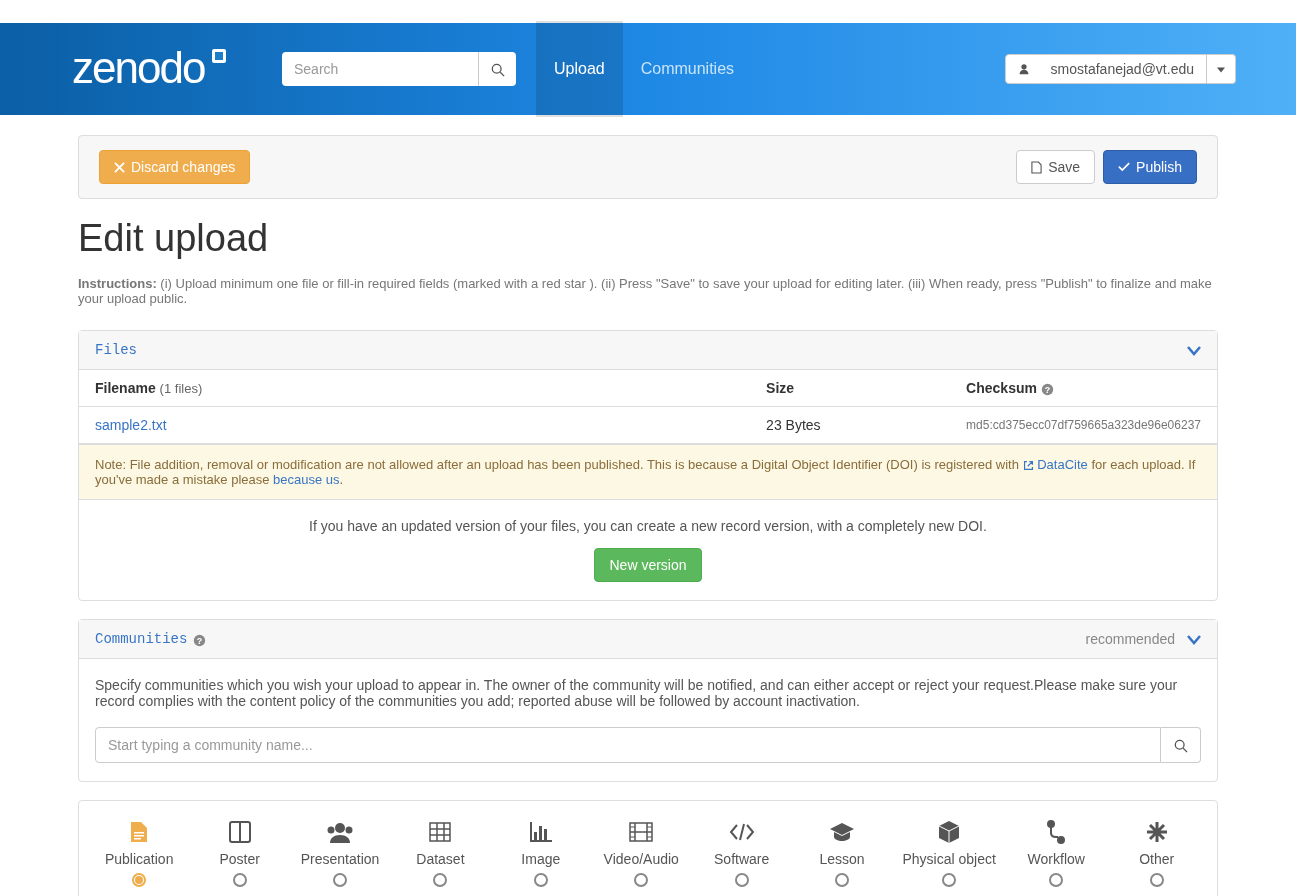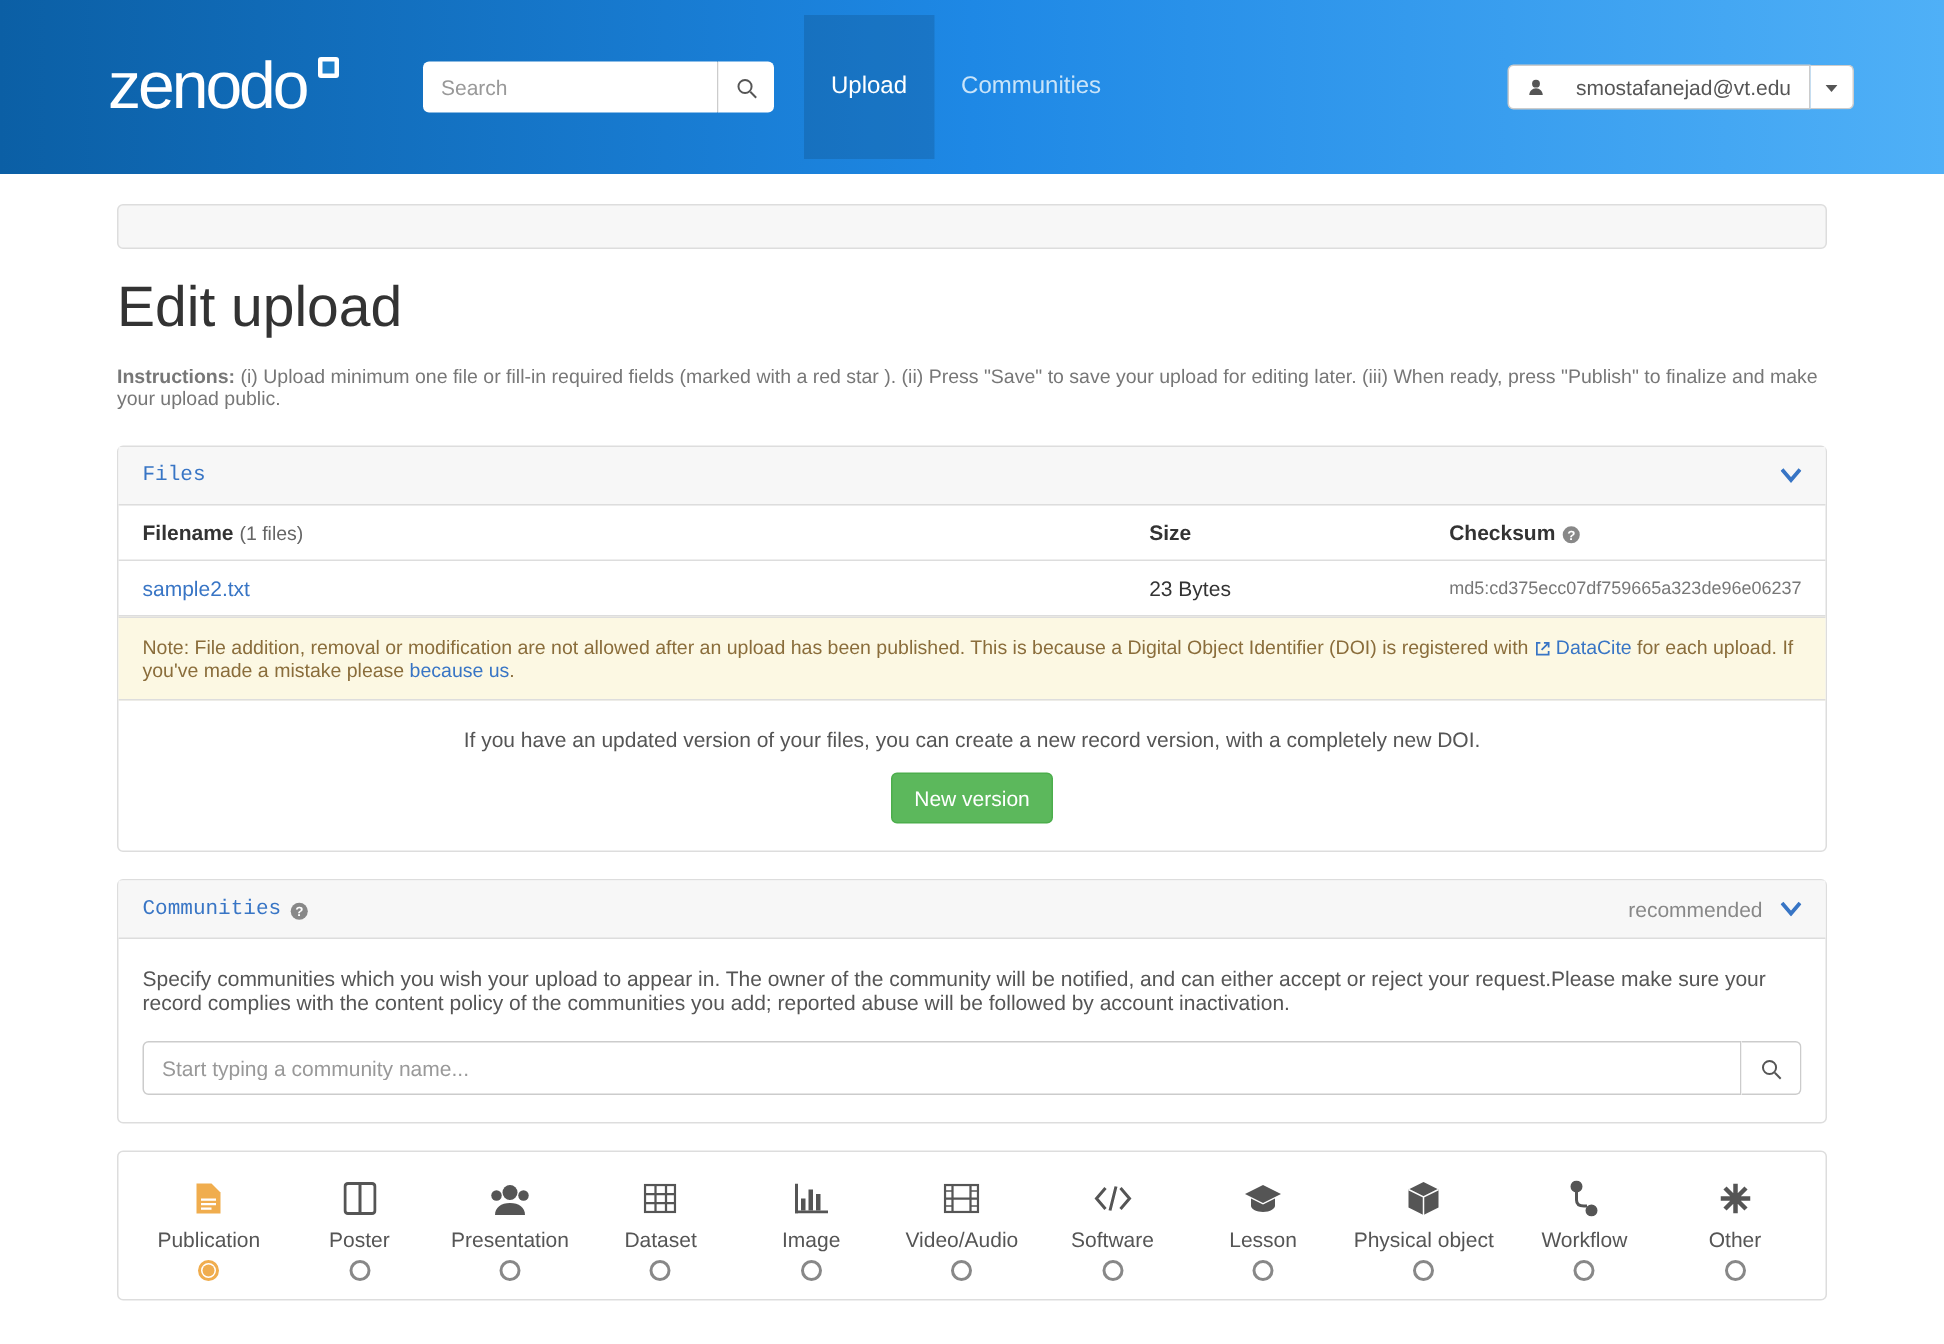--- a/index.html
+++ b/index.html
@@ -5,24 +5,25 @@
 * { box-sizing: border-box; margin: 0; padding: 0; }
 body {
   font-family: -apple-system, BlinkMacSystemFont, "Segoe UI", Helvetica, Arial, sans-serif;
   font-size: 14px;
   color: #333;
   background: #fff;
   width: 1296px;
 }
 .navbar {
   background: linear-gradient(to right, #0b5fa5, #1e88e5, #4fb0f7);
-  height: 116px;
+  height: 92px;
   display: flex;
   align-items: center;
   padding: 0 60px 0 72px;
+  margin-top: 23px;
 }
 .logo {
   color: #fff;
   font-size: 42px;
   font-weight: 300;
   letter-spacing: -1px;
   margin-right: 40px;
 }
 .logo svg { height: 56px; width: 170px; }
 .search-group {
@@ -252,20 +253,40 @@
       <svg width="8" height="8" viewBox="0 0 10 6">
           <path d="M0 0l5 6 5-6z" fill="#555"></path>
         </svg>
     </button>
   </div>
 </div>
 
 <div class="container">
 
   <div class="action-bar">
+    <button class="btn btn-warning">
+      <svg width="11" height="11" viewBox="0 0 12 12">
+          <path d="M1 1l10 10M11 1L1 11" stroke="#fff" stroke-width="2"></path>
+        </svg>
+      <span>Discard changes</span>
+    </button>
+    <div class="action-right">
+      <button class="btn btn-default">
+        <svg width="11" height="13" viewBox="0 0 12 14">
+            <path d="M1 1h7l3 3v9H1z" fill="none" stroke="#555" stroke-width="1.2"></path>
+          </svg>
+        <span>Save</span>
+      </button>
+      <button class="btn btn-primary">
+        <svg width="12" height="10" viewBox="0 0 14 11">
+            <path d="M1 5l4 4 8-8" fill="none" stroke="#fff" stroke-width="2"></path>
+          </svg>
+        <span>Publish</span>
+      </button>
+    </div>
   </div>
 
   <h1>Edit upload</h1>
   <p class="instructions">
     <b>Instructions:</b>
     <span>(i) Upload minimum one file or fill-in required fields (marked with a red star ). (ii) Press "Save" to save your upload for editing later. (iii) When ready, press "Publish" to finalize and make your upload public.</span>
   </p>
 
   <div class="panel">
     <div class="panel-header">

